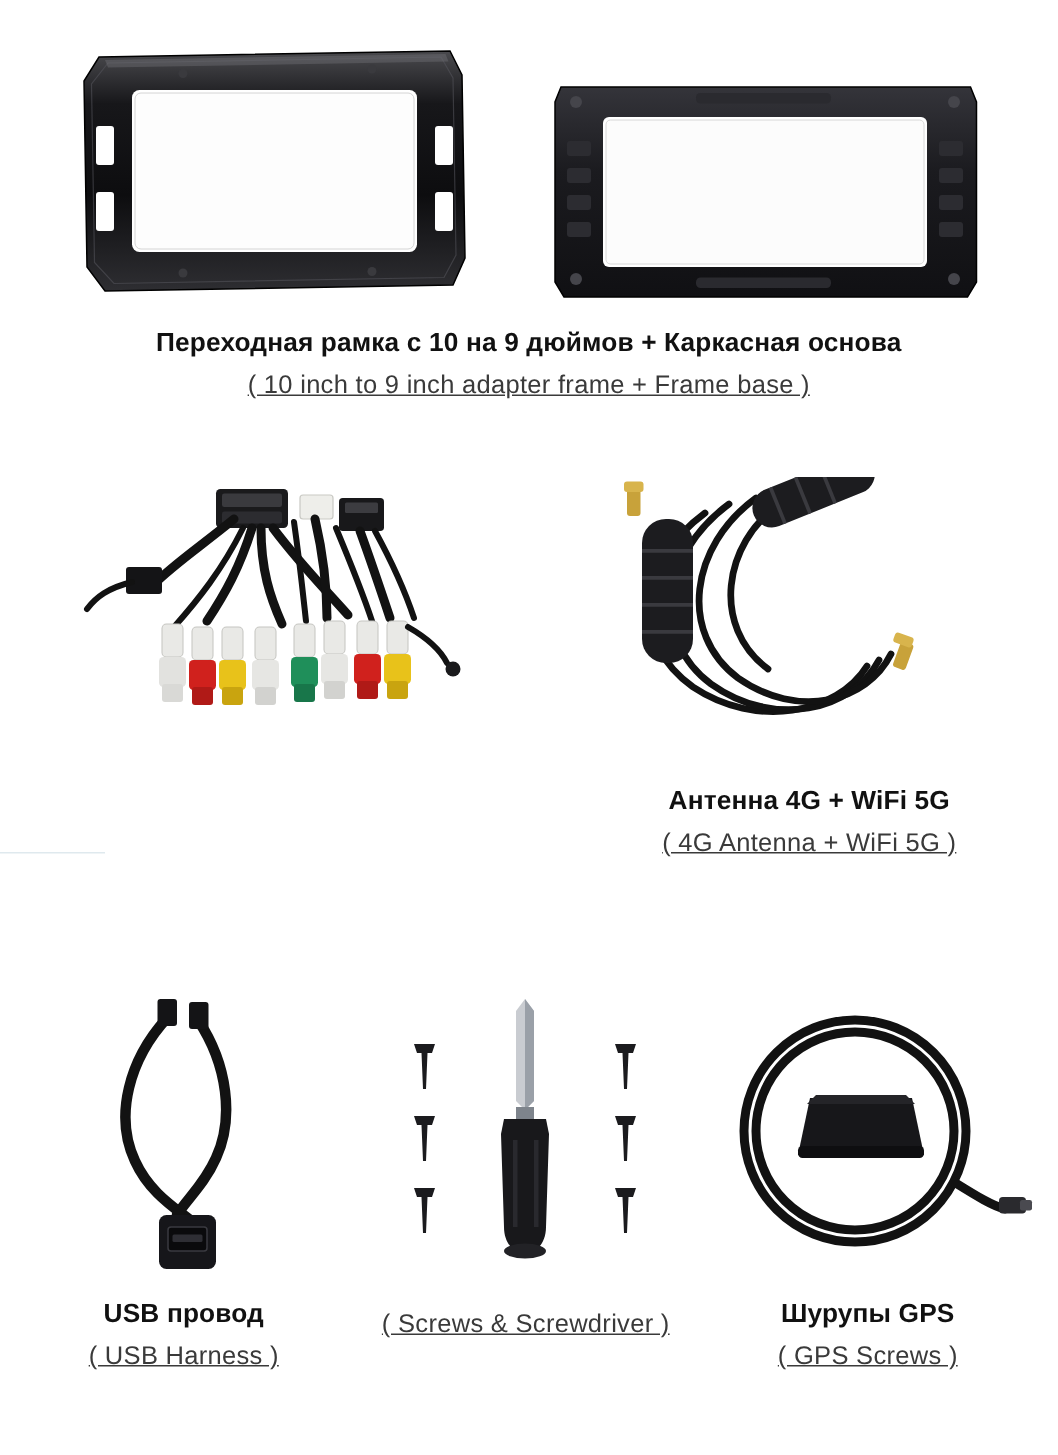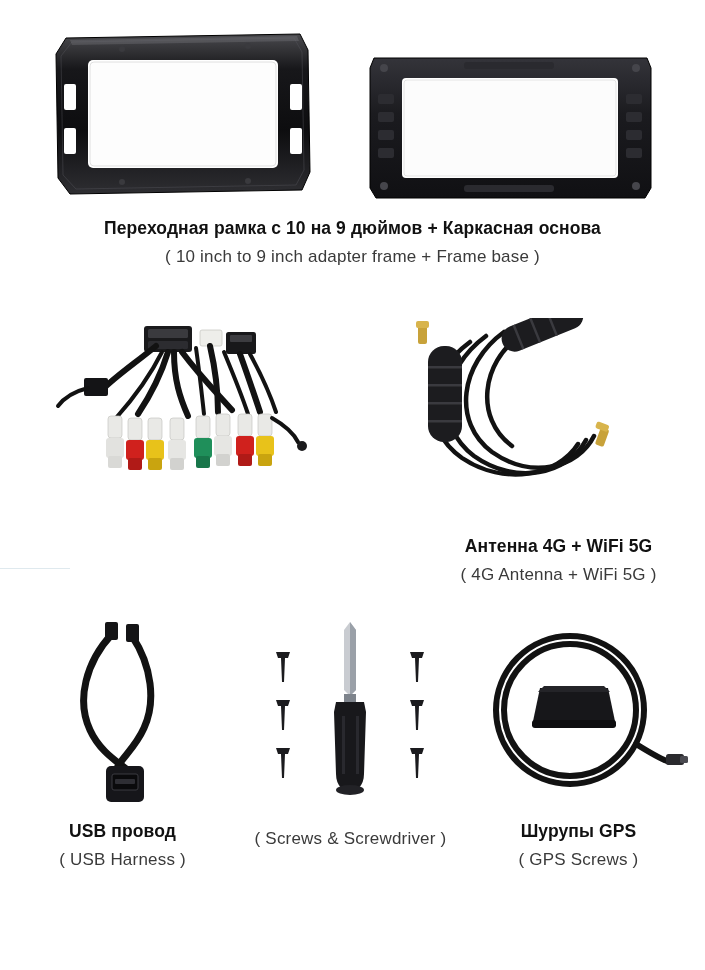--- a/index.html
+++ b/index.html
@@ -32,20 +32,21 @@
     line-height: 1.2;
   }
   .caption-en {
     font-size: 17px;
     font-weight: normal;
     text-align: center;
     color: #3a3a3a;
     letter-spacing: 0.2px;
     line-height: 1.25;
     margin-top: 7px;
+    text-decoration: underline;
   }
 
   
   .section-frames {
     position: absolute;
     left: 0; top: 0;
     width: 563px;
     height: 300px;
   }
   .frames-row {
@@ -86,29 +87,28 @@
     left: 400px; top: 0;
     width: 295px; height: 200px;
   }
   .caption-harness {
     position: absolute;
     left: 10px; top: 205px;
     width: 380px;
   }
   .caption-antenna4g {
     position: absolute;
-    left: 411px; top: 205px;
+    left: 392px; top: 205px;
     width: 295px;
-    margin-top: 13px;
   }
 
   
   .section-three {
     position: absolute;
-    left: 0; top: 616px;
+    left: 0; top: 660px;
     width: 705px; height: 300px;
   }
   .cell-usb {
     position: absolute;
     left: 20px; top: 0;
     width: 215px; height: 195px;
   }
   .cell-screws {
     position: absolute;
     left: 238px; top: 0;

